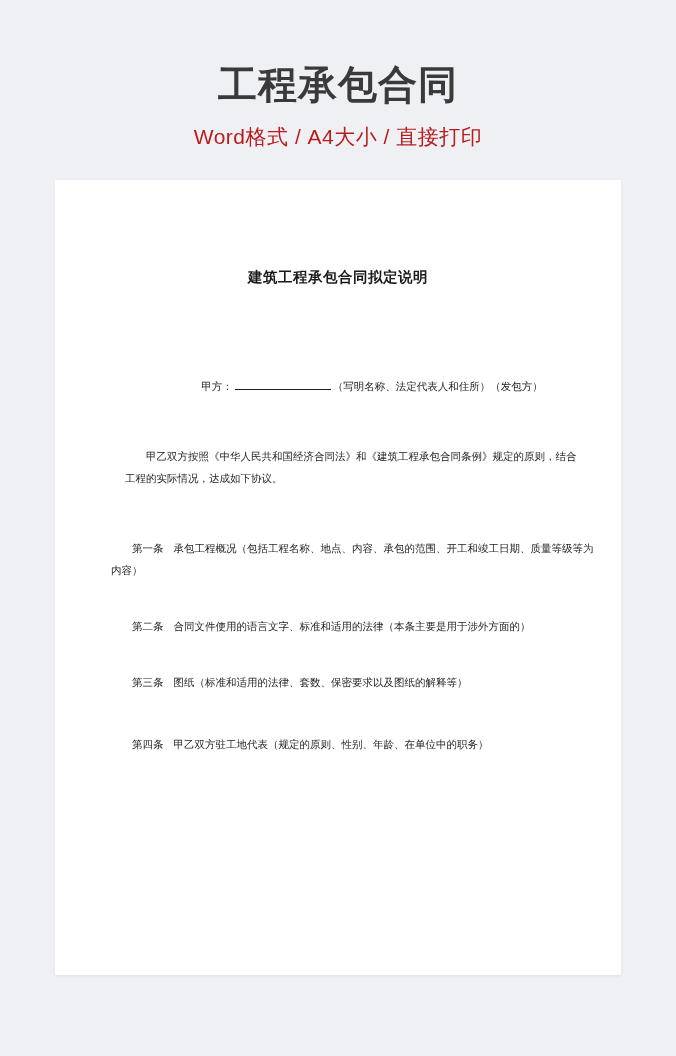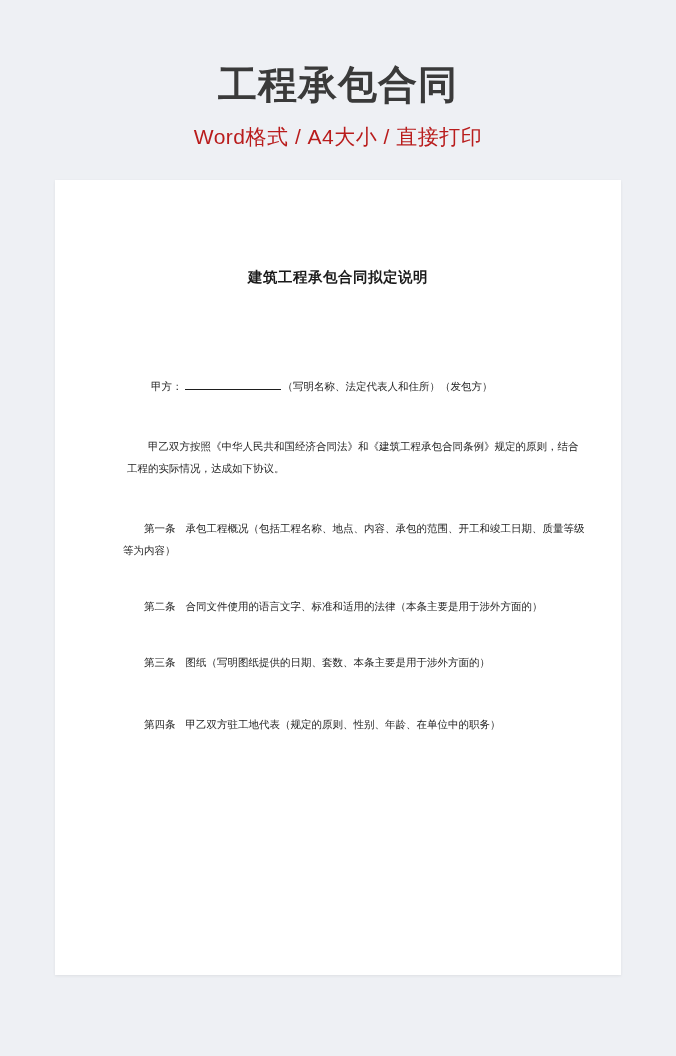--- a/index.html
+++ b/index.html
@@ -40,47 +40,48 @@
   }
   .doc-sheet {
     position: absolute;
     left: 55px;
     top: 180px;
     width: 566px;
     height: 795px;
     background: #ffffff;
     box-shadow: 0 1px 3px rgba(0,0,0,0.07);
     box-sizing: border-box;
-    padding: 0 28px;
+    padding: 0 16px;
   }
   .doc-title {
     text-align: center;
     font-size: 14.5px;
     font-weight: bold;
     color: #1a1a1a;
     margin-top: 88px;
     font-family: "DejaVu Sans", "Liberation Sans", sans-serif;
     letter-spacing: 0.5px;
   }
   .doc-body {
     margin-top: 72px;
     font-family: "DejaVu Serif", "Liberation Serif", serif;
     font-size: 10.5px;
     color: #1e1e1e;
     line-height: 2.1;
   }
   .para {
-    margin: 4px;
+    margin: 14px;
     text-indent: 2em;
     padding: 0 8px 0 40px;
   }
   .party-line {
     margin: 0;
     padding-left: 68px;
     white-space: nowrap;
+    text-align: center;
   }
   .blank {
     display: inline-block;
     width: 96px;
     border-bottom: 1px solid #1e1e1e;
     vertical-align: baseline;
     height: 0.95em;
     margin: 0 2px;
   }
   .gap-sm { height: 16px; }
@@ -123,21 +124,21 @@
       <div class="gap-md"></div>
 
       <p class="clause"><span class="num">第一条</span><span>承包工程概况（包括工程名称、地点、内容、承包的范围、开工和竣工日期、质量等级等为内容）</span></p>
 
       <div class="gap-md"></div>
 
       <p class="clause"><span class="num">第二条</span><span>合同文件使用的语言文字、标准和适用的法律（本条主要是用于涉外方面的）</span></p>
 
       <div class="gap-md"></div>
 
-      <p class="clause"><span class="num">第三条</span><span>图纸（写明图纸提供的日期、套数、本条主要是用于涉外方面的）</span></p>
+      <p class="clause"><span class="num">第三条</span><span>图纸（标准和适用的法律、套数、保密要求以及图纸的解释等）</span></p>
 
       <div class="gap-lg"></div>
 
       <p class="clause"><span class="num">第四条</span><span>甲乙双方驻工地代表（规定的原则、性别、年龄、在单位中的职务）</span></p>
 
       <div class="gap-lg"></div>
 
 
     </div>
   </div>

